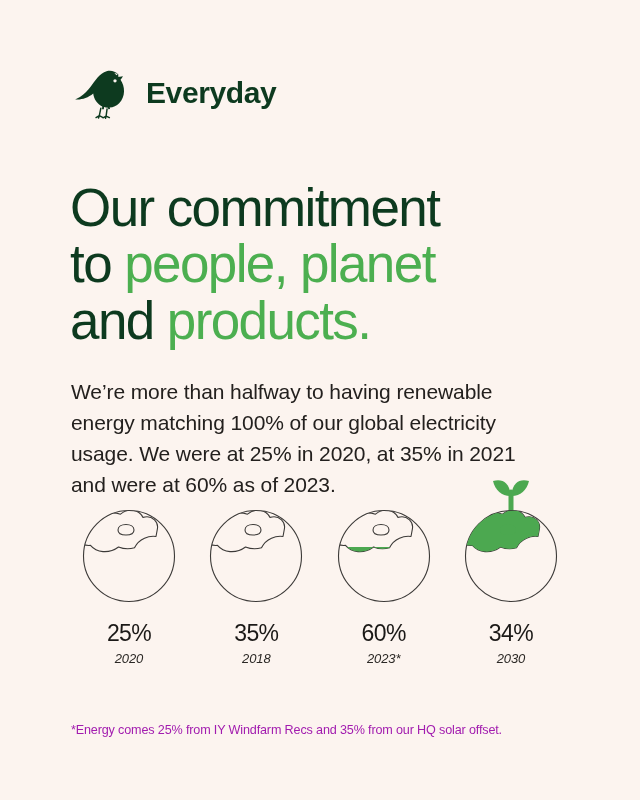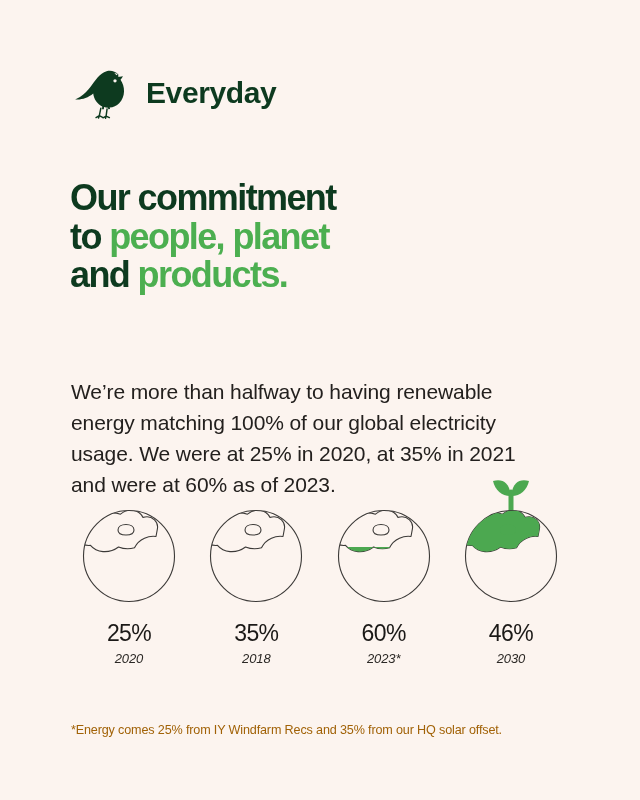--- a/index.html
+++ b/index.html
@@ -43,24 +43,24 @@
     line-height: 1.06;
     color: #0d3a1f;
     letter-spacing: -0.4px;
   }
   .brand-words div { white-space: nowrap; }
 
   
   .headline {
     position: absolute;
     left: 70px;
-    top: 155px;
+    top: 144px;
     width: 520px;
-    font-size: 36px;
-    font-weight: bold;
+    font-size: 53px;
+    font-weight: normal;
     line-height: 1.07;
     letter-spacing: -1.6px;
     color: #0d3a1f;
   }
   .headline .accent { color: #4caf50; }
   .headline .ln { white-space: nowrap; display: block; }
 
   
   .body-copy {
     position: absolute;
@@ -111,21 +111,21 @@
     font-style: italic;
   }
 
   
   .footnote {
     position: absolute;
     left: 71px;
     top: 709px;
     width: 500px;
     font-size: 12.6px;
-    color: #a16207;
+    color: #a21caf;
     letter-spacing: -0.15px;
     line-height: 1.4;
   }
 </style>
 </head>
 <body>
 
 <div class="page">
 
   <div class="brand">
@@ -241,20 +241,20 @@
           <circle cx="59" cy="86" r="45.5" fill="none" stroke="#3c3a38" stroke-width="1.1"></circle>
           <g clip-path="url(#g3-circle)">
             <path d="M8.5,57.2 C13,54.5 19,52.8 24.5,53.4 C27,49.5 30.5,46.2 35,44.4 C40,42.3 45.5,42.6 50.5,44.2 C54,41.2 58.5,39.6 63,40.2 C67.5,40.8 71,43.6 73,47.4 C77,46.2 81.5,47.0 84.5,49.8 C87,52.2 88,55.6 87.4,58.8 L86,66.5 C82,66.0 78,66.6 74.5,68.2 C70,70.2 66.5,73.6 64.5,77.8 C59,79.4 53.5,79.0 48.5,77.0 C44,80.4 38.5,82.0 33,81.6 C28,81.2 23.5,79.0 20.5,75.4 C16,75.8 11.5,74.4 8.5,71.2 C5.5,68.0 4.2,63.6 5.0,59.6 Z" fill="none" stroke="#3c3a38" stroke-width="1.1" stroke-linejoin="round"></path>
             <path d="M48,60 C48,56.5 51.5,54.5 56,54.5 C60.5,54.5 64,56.5 64,60 C64,63.2 60.5,65 56,65 C51.5,65 48,63.2 48,60 Z" fill="none" stroke="#3c3a38" stroke-width="1.1"></path>
             <g clip-path="url(#g3-fill)">
               <path d="M8.5,57.2 C13,54.5 19,52.8 24.5,53.4 C27,49.5 30.5,46.2 35,44.4 C40,42.3 45.5,42.6 50.5,44.2 C54,41.2 58.5,39.6 63,40.2 C67.5,40.8 71,43.6 73,47.4 C77,46.2 81.5,47.0 84.5,49.8 C87,52.2 88,55.6 87.4,58.8 L86,66.5 C82,66.0 78,66.6 74.5,68.2 C70,70.2 66.5,73.6 64.5,77.8 C59,79.4 53.5,79.0 48.5,77.0 C44,80.4 38.5,82.0 33,81.6 C28,81.2 23.5,79.0 20.5,75.4 C16,75.8 11.5,74.4 8.5,71.2 C5.5,68.0 4.2,63.6 5.0,59.6 Z" fill="#4ca850"></path>
               <path d="M48,60 C48,56.5 51.5,54.5 56,54.5 C60.5,54.5 64,56.5 64,60 C64,63.2 60.5,65 56,65 C51.5,65 48,63.2 48,60 Z" fill="#4ca850"></path>
             </g>
           </g>
         </svg>
-        <div class="globe-pct">46%</div>
+        <div class="globe-pct">34%</div>
         <div class="globe-year">2030</div>
       </div>
     </div>
 
   <p class="footnote">*Energy comes 25% from IY Windfarm Recs and 35% from our HQ solar offset.</p>
 
 </div>
 
 </body></html>

